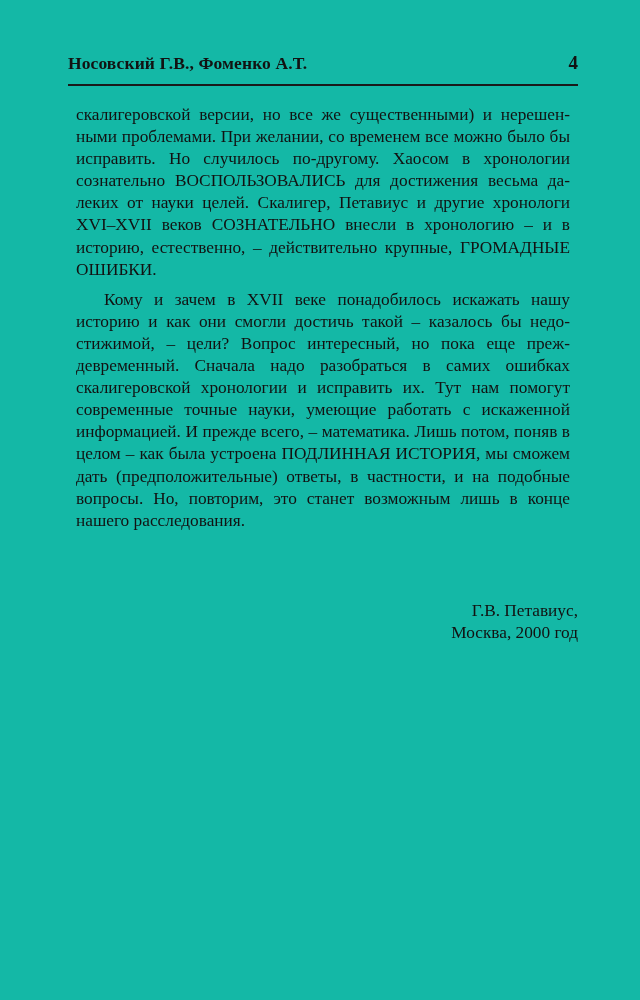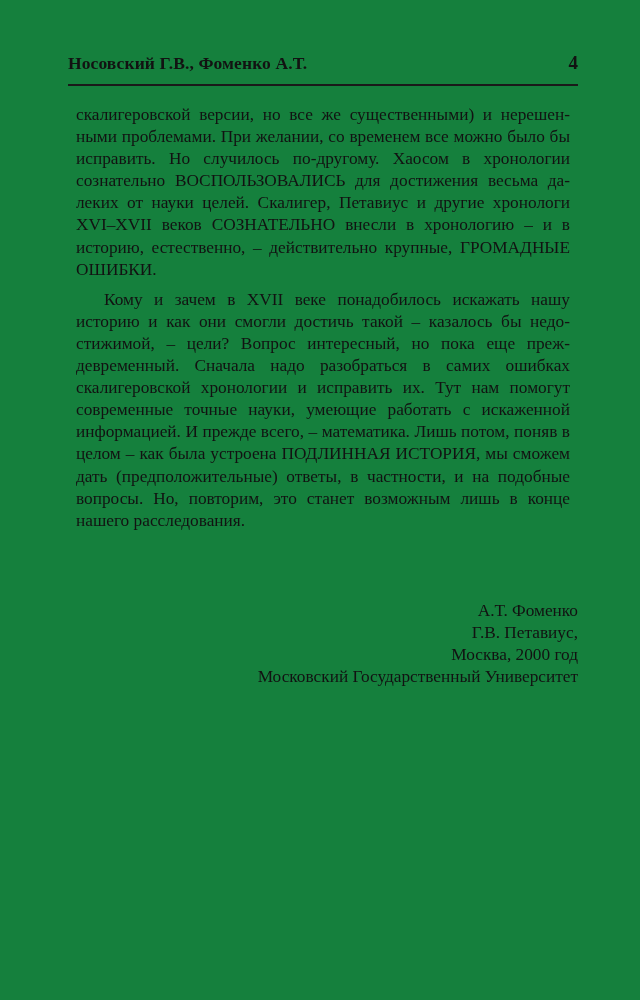--- a/index.html
+++ b/index.html
@@ -16,21 +16,21 @@
     font-family: "Liberation Serif", "DejaVu Serif", serif;
     color: #121212;
     -webkit-font-smoothing: antialiased;
   }
 
   .page {
     position: absolute;
     top: 0; left: 0;
     width: 640px;
     height: 1000px;
-    background: #15803d;
+    background: #14b8a6;
   }
 
   
   .running-head {
     position: absolute;
     left: 68px;
     top: 52px;
     width: 510px;
     height: 26px;
     display: flex;
@@ -104,19 +104,17 @@
   </div>
 
   <div class="head-rule"></div>
 
   <div class="textblock">
     <p class="para">скалигеровской версии, но все же существенными) и нерешен­ными проблемами. При желании, со временем все можно было бы исправить. Но случилось по-другому. Хаосом в хронологии сознательно ВОСПОЛЬЗОВАЛИСЬ для достижения весьма да­леких от науки целей. Скалигер, Петавиус и другие хронологи XVI–XVII веков СОЗНАТЕЛЬНО внесли в хронологию – и в историю, естественно, – действительно крупные, ГРОМАД­НЫЕ ОШИБКИ.</p>
     <p class="para indent">Кому и зачем в XVII веке понадобилось искажать нашу историю и как они смогли достичь такой – казалось бы недо­стижимой, – цели? Вопрос интересный, но пока еще преж­девременный. Сначала надо разобраться в самих ошибках скалигеровской хронологии и исправить их. Тут нам помогут современные точные науки, умеющие работать с искаженной информацией. И прежде всего, – математика. Лишь потом, по­няв в целом – как была устроена ПОДЛИННАЯ ИСТОРИЯ, мы сможем дать (предположительные) ответы, в частности, и на подобные вопросы. Но, повторим, это станет возможным лишь в конце нашего расследования.</p>
   </div>
 
   <div class="signature">
-    <div class="signature-line">А.Т. Фоменко</div>
     <div class="signature-line">Г.В. Петавиус,</div>
     <div class="signature-line">Москва, 2000 год</div>
-    <div class="signature-line">Московский Государственный Университет</div>
   </div>
 
 </div>
 
 </body></html>

